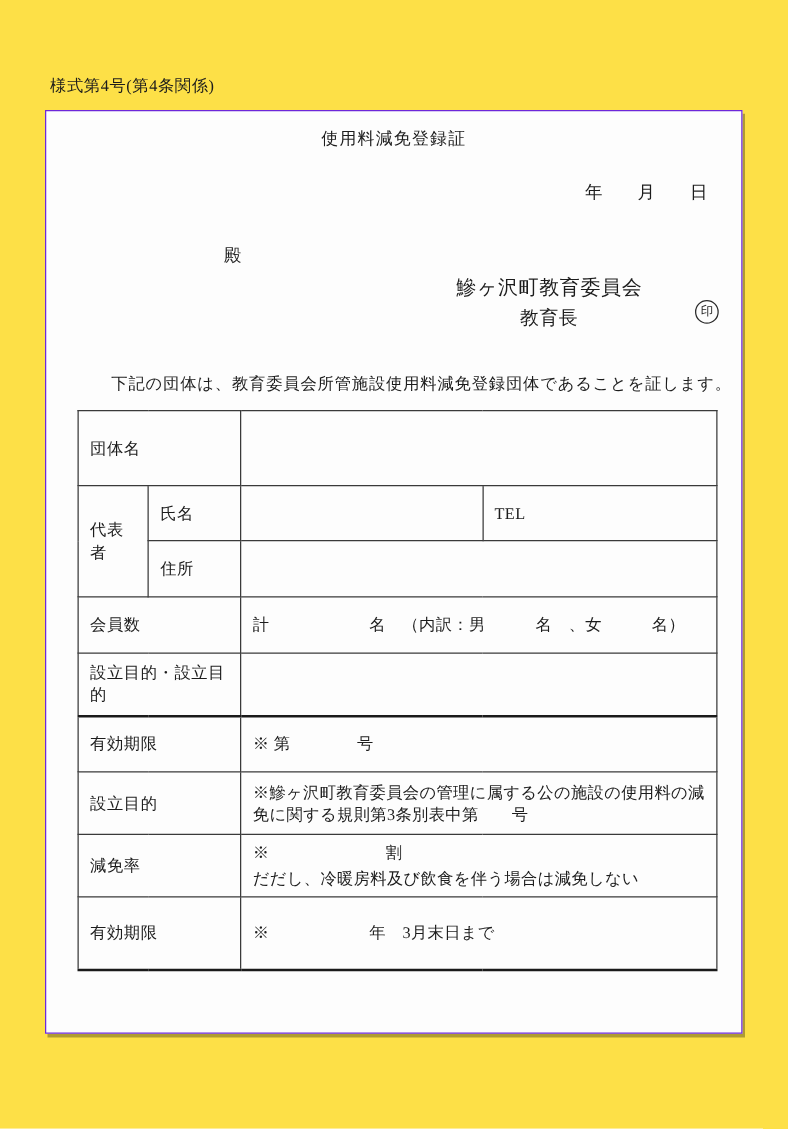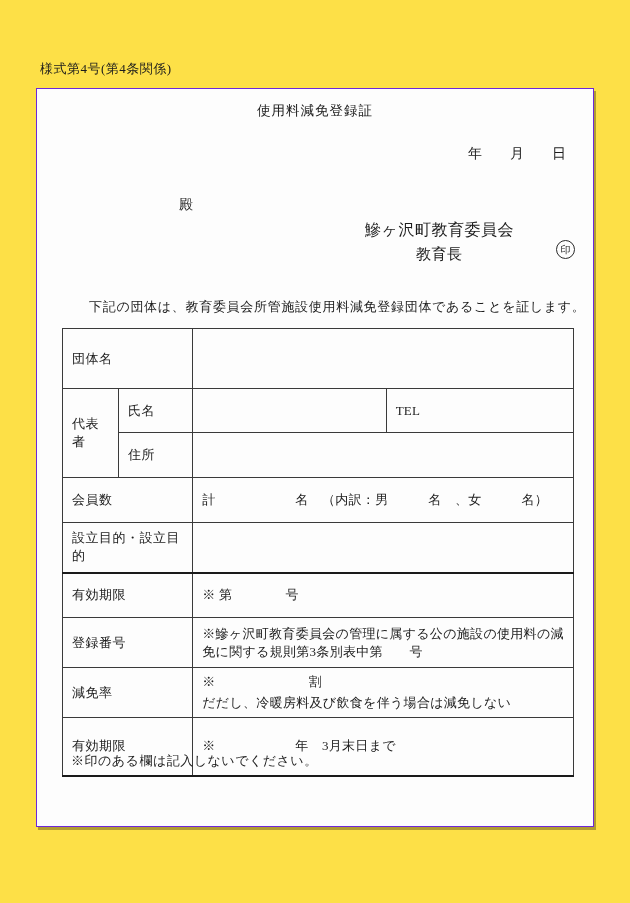--- a/index.html
+++ b/index.html
@@ -133,37 +133,36 @@
           <td class="lbl" colspan="2">設立目的・設立目的</td>
           <td class="val" colspan="2"></td>
         </tr>
 
         <tr class="r6 thick-top">
           <td class="lbl thick-left" colspan="2">有効期限</td>
           <td class="val thick-right" colspan="2">※ 第　　　　号</td>
         </tr>
 
         <tr class="r7">
-          <td class="lbl thick-left" colspan="2">登録番号</td>
+          <td class="lbl thick-left" colspan="2">設立目的</td>
           <td class="val thick-right" colspan="2">※鰺ヶ沢町教育委員会の管理に属する公の施設の使用料の減免に関する規則第3条別表中第　　号</td>
         </tr>
 
         <tr class="r8">
           <td class="lbl thick-left" colspan="2">減免率</td>
           <td class="val thick-right two-line" colspan="2">
             <div>※　　　　　　　割</div>
             <div>だだし、冷暖房料及び飲食を伴う場合は減免しない</div>
           </td>
         </tr>
 
         <tr class="r9 thick-bottom">
           <td class="lbl thick-left" colspan="2">有効期限</td>
           <td class="val thick-right" colspan="2">※　　　　　　年　3月末日まで</td>
         </tr>
 
       </tbody>
         </table>
     </div>
 
-    <div class="footnote">※印のある欄は記入しないでください。</div>
 
   </div>
 </div>
 
 </body></html>

